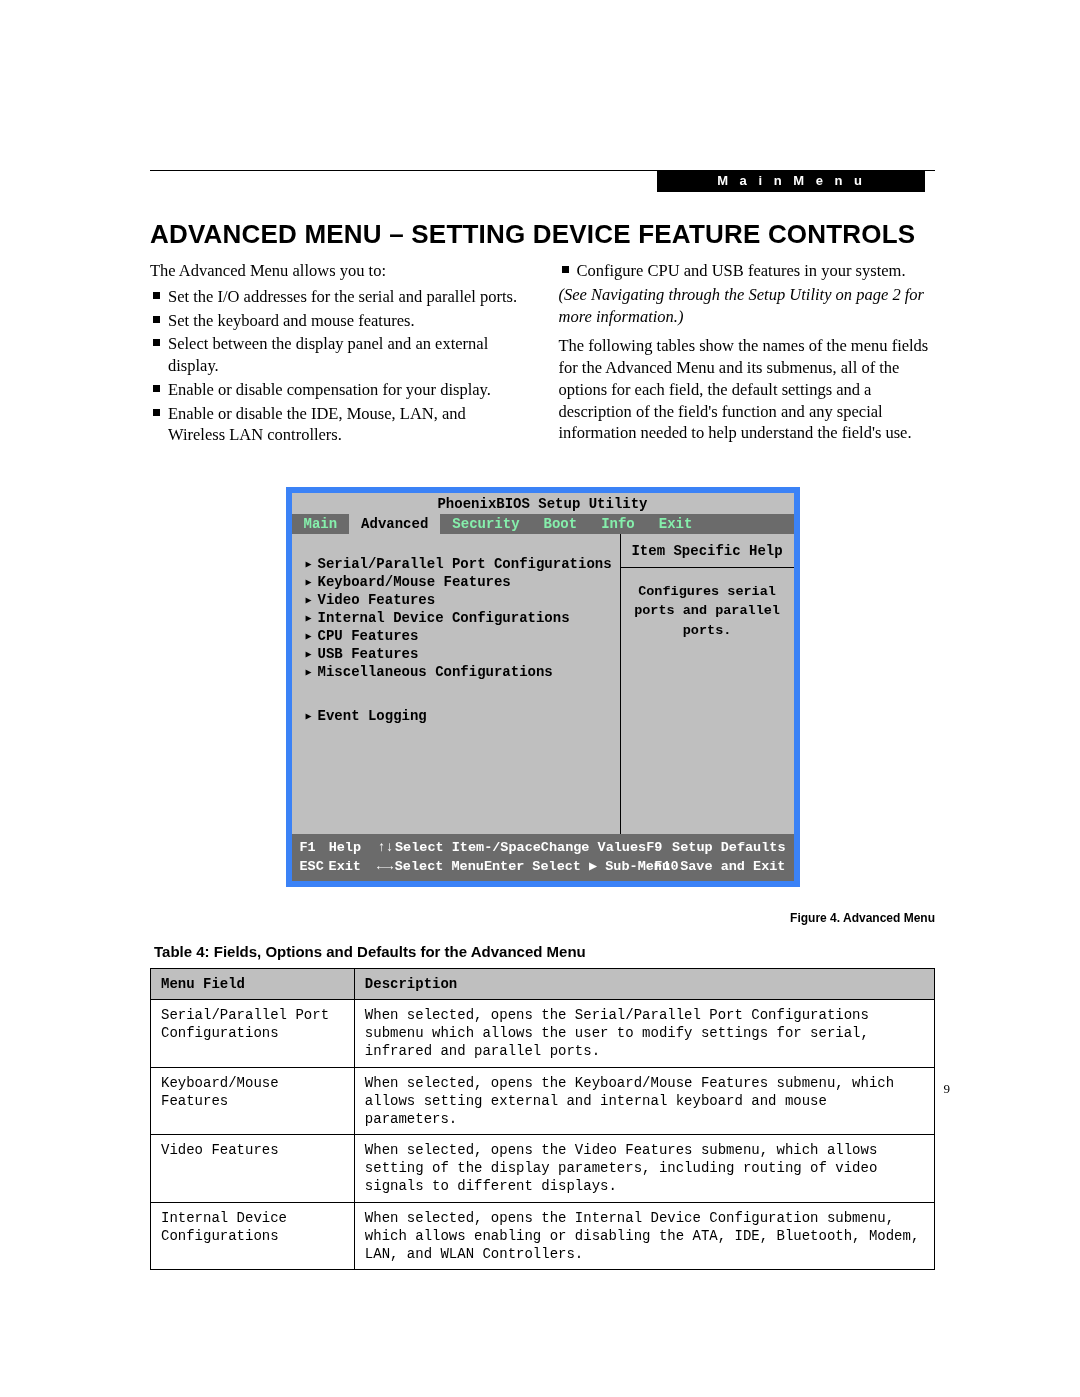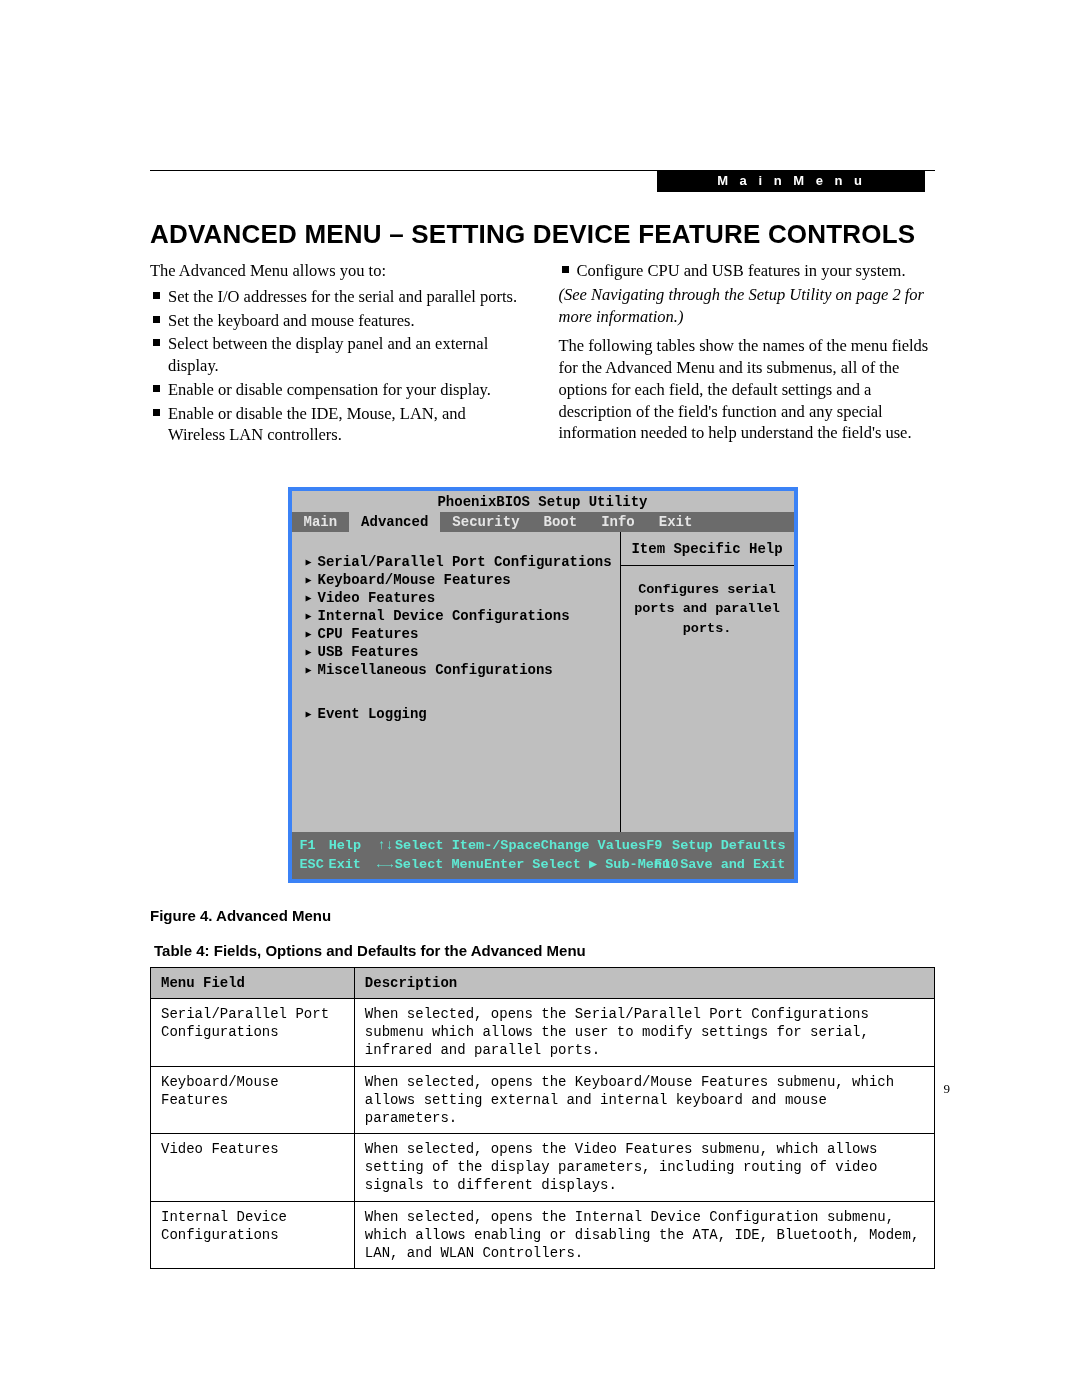--- a/index.html
+++ b/index.html
@@ -68,37 +68,37 @@
   }
   .italic { font-style: italic; }
   .nobreak { break-inside: avoid; }
 
   
   .bios {
     font-family: "Courier New", Courier, monospace;
     font-size: 14px;
     width: 502px;
     margin: 38px auto 0;
-    border: 4px solid #3b82f6;
+    border: 6px solid #3b82f6;
     color: #000;
   }
   .bios-title {
     background: #bfbfbf;
     text-align: center;
     font-weight: bold;
     padding: 3px 0 2px;
   }
   .bios-tabs {
     background: #6b6b6b;
     padding: 0;
     display: flex;
   }
   .bios-tab {
     padding: 2px 12px;
-    color: #e5e5e5;
+    color: #86efac;
     font-weight: bold;
   }
   .bios-tab.active {
     background: #bfbfbf;
     color: #000;
   }
   .bios-body {
     background: #bfbfbf;
     display: flex;
     height: 300px;
@@ -132,41 +132,41 @@
     white-space: nowrap;
   }
   .bios-item::before {
     content: "\25B6\00a0";
     font-size: 10px;
     vertical-align: 1px;
   }
   .bios-gap { height: 26px; }
   .bios-footer {
     background: #6b6b6b;
-    color: #5eead4;
+    color: #ffffff;
     font-weight: bold;
     padding: 4px 8px;
     line-height: 1.45;
     white-space: nowrap;
     font-size: 13.5px;
   }
   .bios-footer .row { display: flex; }
   .bios-footer .cell { display: inline-block; }
   .bios-footer .k1 { width: 36px; }
   .bios-footer .k2 { width: 60px; }
   .bios-footer .k3 { width: 104px; }
   .bios-footer .k4 { width: 60px; }
   .bios-footer .k5 { width: 122px; }
   .bios-footer .k6 { width: 32px; }
 
   .fig-caption {
     font-family: Arial, Helvetica, sans-serif;
     font-weight: bold;
-    font-size: 15px;
-    text-align: left;
+    font-size: 12px;
+    text-align: right;
     margin: 24px 0 18px;
   }
   .table-title {
     font-family: Arial, Helvetica, sans-serif;
     font-weight: bold;
     font-size: 15px;
     margin: 0 0 8px 4px;
   }
   table.feat {
     width: 100%;

